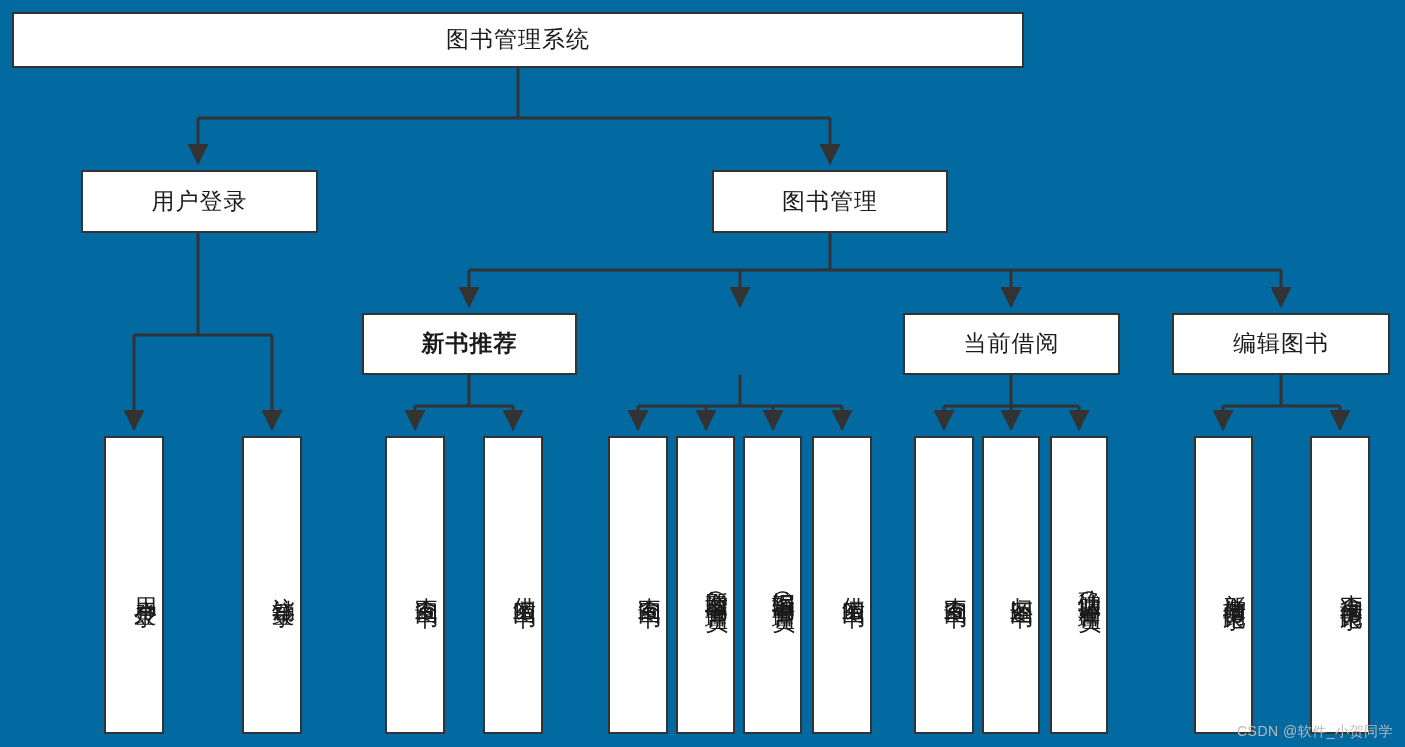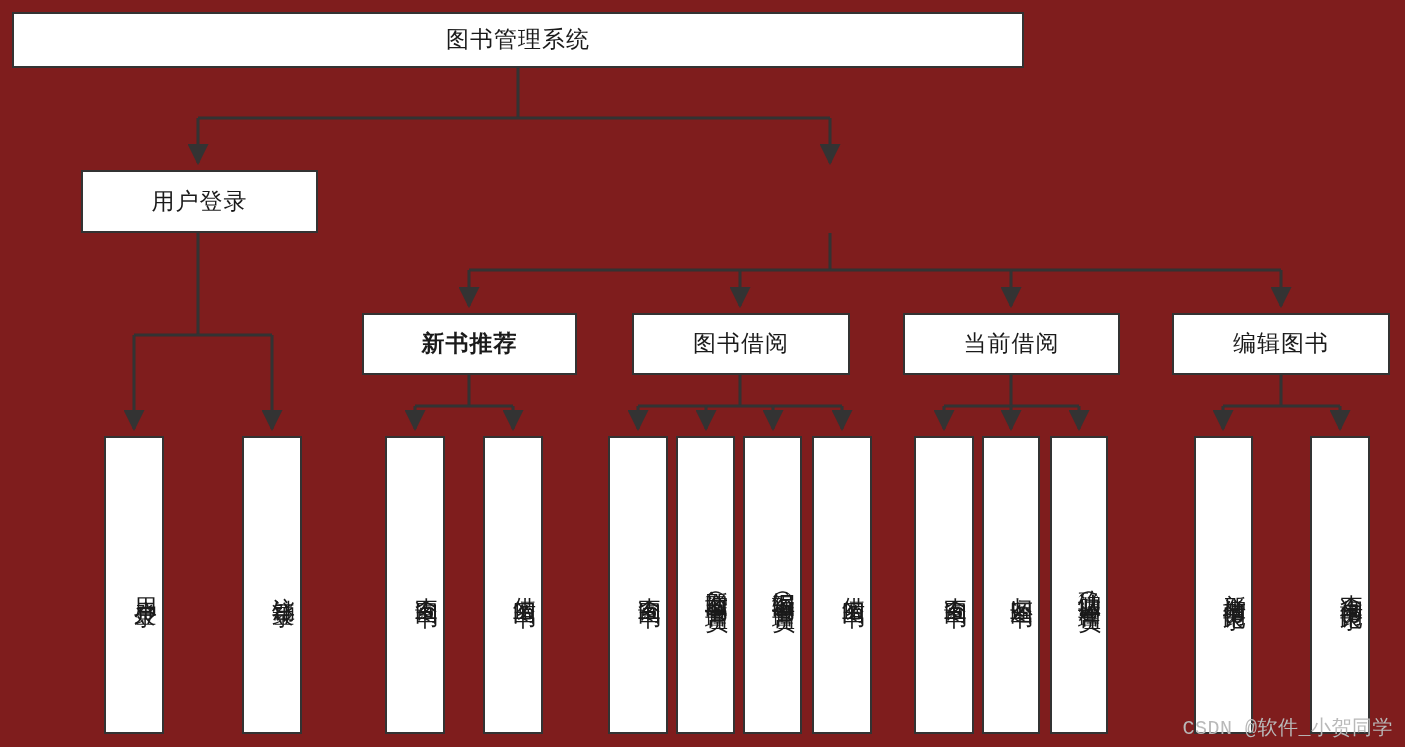--- a/index.html
+++ b/index.html
@@ -4,21 +4,21 @@
 <style>
   html, body {
     margin: 0;
     padding: 0;
     background: #ffffff;
   }
   #canvas {
     position: relative;
     width: 1405px;
     height: 747px;
-    background: #7f1d1d;
+    background: #0369a1;
     font-family: "DejaVu Sans", "Liberation Sans", sans-serif;
     overflow: hidden;
   }
   #edges {
     position: absolute;
     left: 0;
     top: 0;
     width: 1405px;
     height: 747px;
     pointer-events: none;
@@ -49,25 +49,25 @@
   }
   .node.vert .label {
     writing-mode: vertical-rl;
     text-orientation: upright;
     white-space: normal;
   }
   .watermark {
     position: absolute;
     right: 12px;
     bottom: 6px;
-    font-size: 20px;
+    font-size: 14px;
     color: #b9b9b9;
     letter-spacing: 0.5px;
     white-space: nowrap;
-    font-family: Liberation Mono, monospace;
+    font-family: Liberation Sans, sans-serif;
   }
 </style>
 </head>
 <body>
 
 <div id="canvas">
 
   <svg id="edges" viewBox="0 0 1405 747" width="1405" height="747">
     <defs>
       <marker id="arrow" viewBox="0 0 10 10" refX="9" refY="5" markerWidth="7" markerHeight="7" orient="auto-start-reverse">
@@ -118,26 +118,26 @@
     </g>
   </svg>
 
   <div class="node horiz" style="left:12px; top:12px; width:1012px; height:56px;">
     <span class="label">图书管理系统</span>
   </div>
 
   <div class="node horiz" style="left:81px; top:170px; width:237px; height:63px;">
     <span class="label">用户登录</span>
   </div>
+  <div class="node horiz" style="left:712px; top:170px; width:236px; height:63px;">
+    <span class="label">图书管理</span>
+  </div>
 
   <div class="node horiz" style="left:362px; top:313px; width:215px; height:62px;font-weight:bold;">
     <span class="label">新书推荐</span>
-  </div>
-  <div class="node horiz" style="left:632px; top:313px; width:218px; height:62px;">
-    <span class="label">图书借阅</span>
   </div>
   <div class="node horiz" style="left:903px; top:313px; width:217px; height:62px;align-items:center;">
     <span class="label">当前借阅</span>
   </div>
   <div class="node horiz" style="left:1172px; top:313px; width:218px; height:62px;">
     <span class="label">编辑图书</span>
   </div>
 
   <div class="node vert" style="left:104px; top:436px; width:60px; height:298px;">
     <span class="label">用户登录</span>

